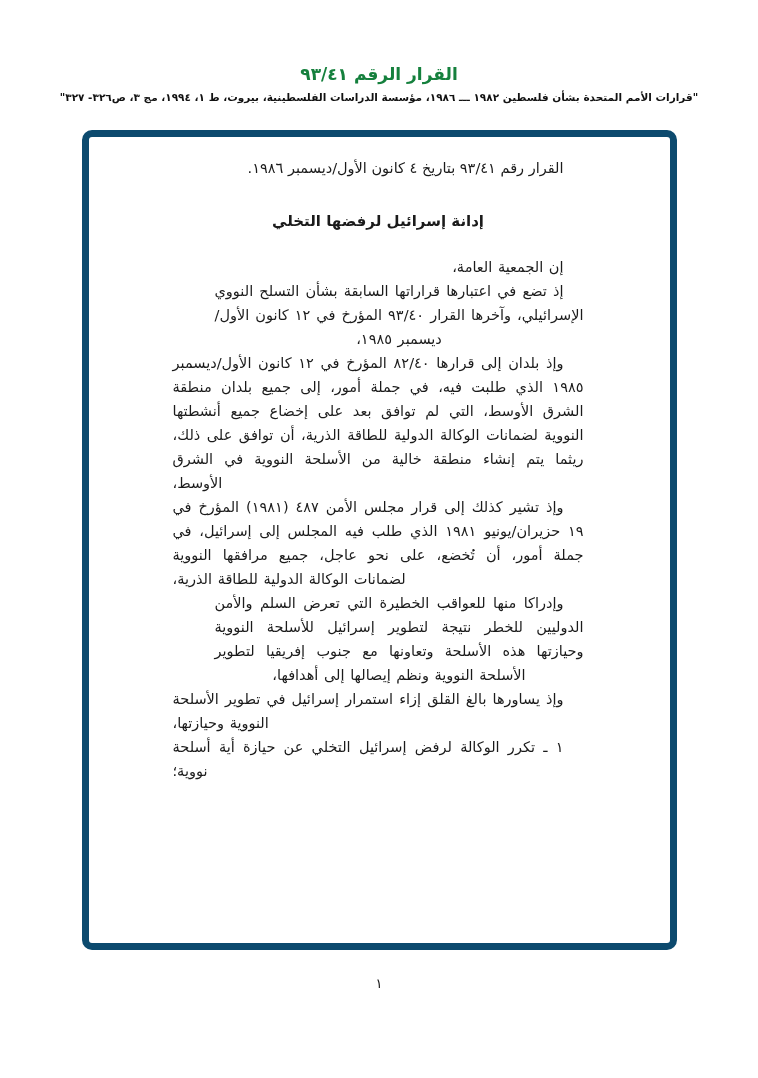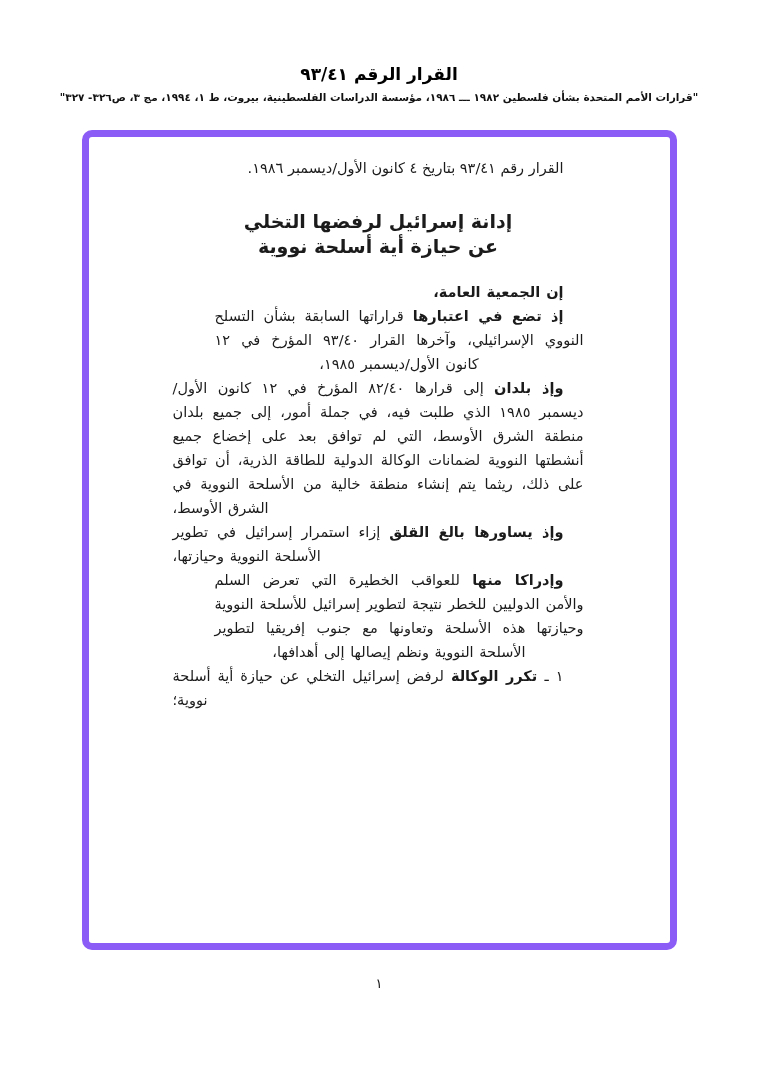--- a/index.html
+++ b/index.html
@@ -13,66 +13,66 @@
     overflow: hidden;
     font-family: "DejaVu Sans", sans-serif;
     color: #1b1b1b;
     direction: rtl;
   }
   .page-title {
     margin: 64px 0 0 0;
     text-align: center;
     font-size: 17px;
     font-weight: bold;
-    color: #000000;
+    color: #15803d;
   }
   .citation-line {
     margin: 7px auto 0 auto;
     text-align: center;
     font-size: 10.5px;
     font-weight: bold;
     white-space: nowrap;
     color: #111;
   }
   .document-frame {
     box-sizing: border-box;
     width: 595px;
     min-height: 820px;
     margin: 27px auto 0 auto;
-    border: 7px solid #8b5cf6;
+    border: 7px solid #0c4a6e;
     border-radius: 10px;
     padding: 19px 86px 18px 84px;
     background: #ffffff;
   }
   .resolution-line {
     margin: 0;
     font-size: 14.5px;
     line-height: 24px;
     text-align: justify;
     text-indent: 20px;
   }
   .document-heading {
     margin: 29px 0 21px 0;
     text-align: center;
     font-weight: bold;
-    font-size: 19px;
+    font-size: 15px;
     line-height: 25px;
   }
   .para {
     margin: 0;
     font-size: 14.5px;
     line-height: 24px;
     text-align: justify;
     text-indent: 20px;
     word-spacing: 1px;
   }
   .last-center  { text-align-last: center; margin-left: 42px; }
   .last-left    { text-align-last: left; }
   .last-justify { text-align-last: justify; }
-  .lead { font-weight: bold; }
+  .lead { font-weight: normal; }
   .item-num { font-weight: normal; }
   .page-number {
     margin: 26px 0 0 0;
     text-align: center;
     font-size: 13px;
     color: #111;
   }
 </style>
 </head>
 <body>
@@ -80,43 +80,45 @@
 <h1 class="page-title">القرار الرقم ٩٣/٤١</h1>
 
 <div class="citation-line">"قرارات الأمم المتحدة بشأن فلسطين ١٩٨٢ ـــ ١٩٨٦، مؤسسة الدراسات الفلسطينية، بيروت، ط ١، ١٩٩٤، مج ٣، ص٣٢٦- ٣٢٧"</div>
 
 <div class="document-frame">
 
   <p class="resolution-line">القرار رقم ٩٣/٤١ بتاريخ ٤ كانون الأول/ديسمبر ١٩٨٦.</p>
 
   <div class="document-heading">
     <div>إدانة إسرائيل لرفضها التخلي</div>
-    <div>عن حيازة أية أسلحة نووية</div>
   </div>
 
   <p class="para">
     <span class="lead">إن الجمعية العامة،</span><span></span>
   </p>
 
   <p class="para last-center">
     <span class="lead">إذ تضع في اعتبارها</span><span> قراراتها السابقة بشأن التسلح النووي الإسرائيلي، وآخرها القرار ٩٣/٤٠ المؤرخ في ١٢ كانون الأول/ديسمبر ١٩٨٥،</span>
   </p>
 
   <p class="para last-left">
     <span class="lead">وإذ بلدان</span><span> إلى قرارها ٨٢/٤٠ المؤرخ في ١٢ كانون الأول/ديسمبر ١٩٨٥ الذي طلبت فيه، في جملة أمور، إلى جميع بلدان منطقة الشرق الأوسط، التي لم توافق بعد على إخضاع جميع أنشطتها النووية لضمانات الوكالة الدولية للطاقة الذرية، أن توافق على ذلك، ريثما يتم إنشاء منطقة خالية من الأسلحة النووية في الشرق الأوسط،</span>
   </p>
 
+  <p class="para last-left">
+    <span class="lead">وإذ تشير كذلك</span><span> إلى قرار مجلس الأمن ٤٨٧ (١٩٨١) المؤرخ في ١٩ حزيران/يونيو ١٩٨١ الذي طلب فيه المجلس إلى إسرائيل، في جملة أمور، أن تُخضع، على نحو عاجل، جميع مرافقها النووية لضمانات الوكالة الدولية للطاقة الذرية،</span>
+  </p>
 
+
+  <p class="para last-center">
+    <span class="lead">وإدراكا منها</span><span> للعواقب الخطيرة التي تعرض السلم والأمن الدوليين للخطر نتيجة لتطوير إسرائيل للأسلحة النووية وحيازتها هذه الأسلحة وتعاونها مع جنوب إفريقيا لتطوير الأسلحة النووية ونظم إيصالها إلى أهدافها،</span>
+  </p>
 
   <p class="para last-left">
     <span class="lead">وإذ يساورها بالغ القلق</span><span> إزاء استمرار إسرائيل في تطوير الأسلحة النووية وحيازتها،</span>
-  </p>
-
-  <p class="para last-center">
-    <span class="lead">وإدراكا منها</span><span> للعواقب الخطيرة التي تعرض السلم والأمن الدوليين للخطر نتيجة لتطوير إسرائيل للأسلحة النووية وحيازتها هذه الأسلحة وتعاونها مع جنوب إفريقيا لتطوير الأسلحة النووية ونظم إيصالها إلى أهدافها،</span>
   </p>
 
   <p class="para last-left">
     <span class="item-num">١ ـ</span><span class="lead"> تكرر الوكالة</span><span> لرفض إسرائيل التخلي عن حيازة أية أسلحة نووية؛</span>
   </p>
 
 
 </div>
 
 <div class="page-number">١</div>

